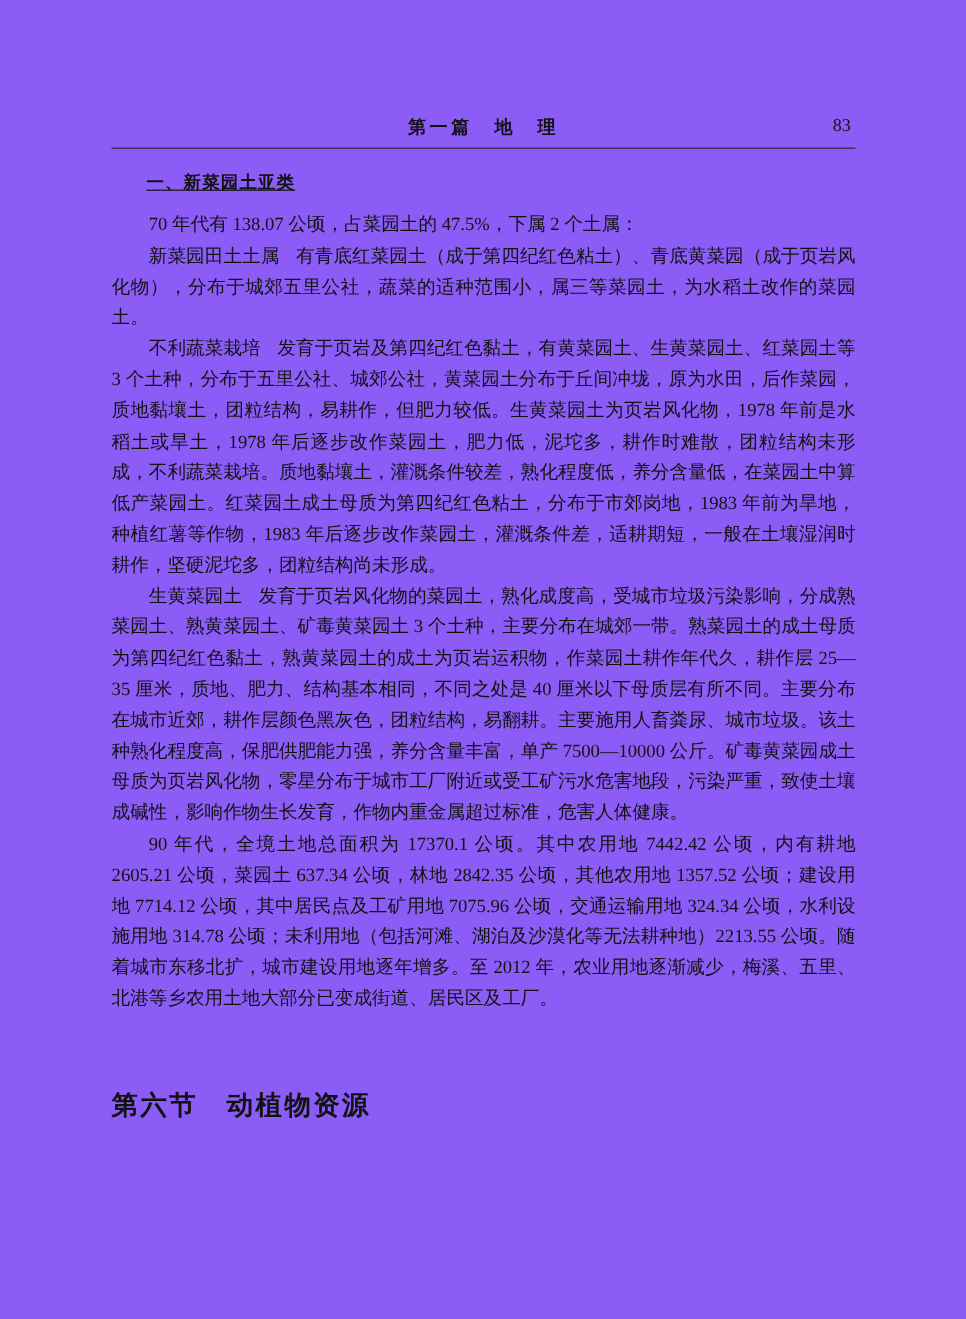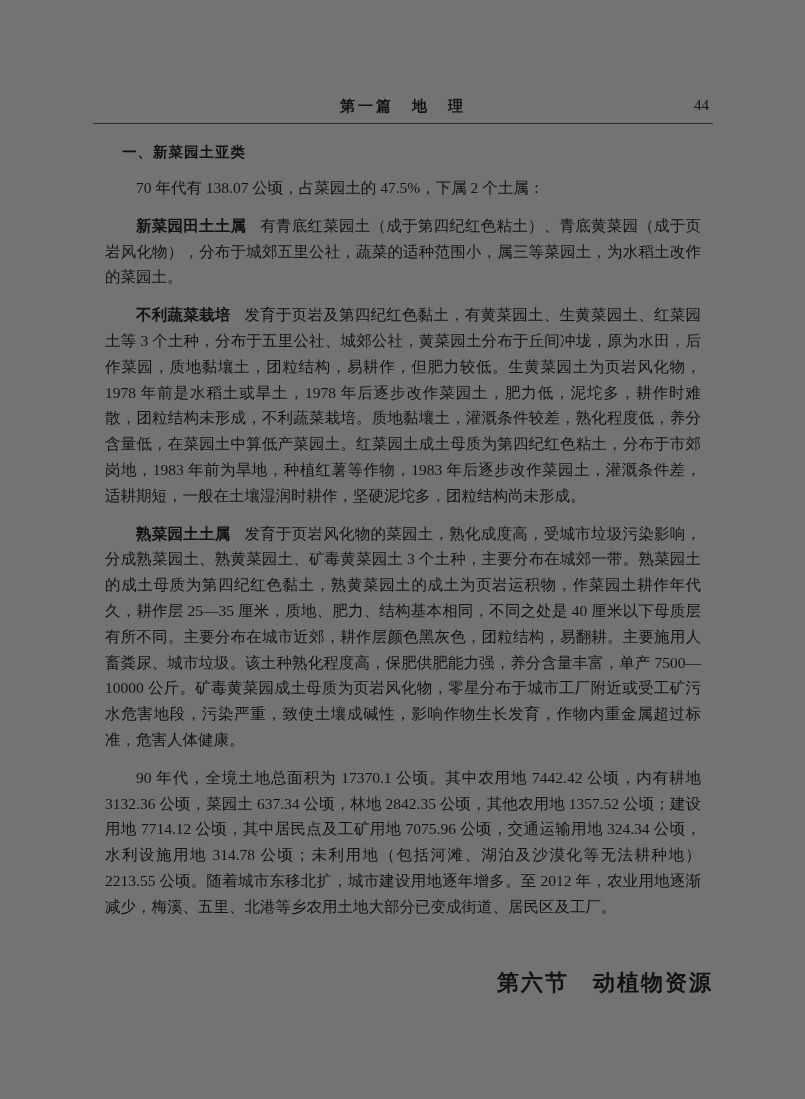--- a/index.html
+++ b/index.html
@@ -11,21 +11,21 @@
     width: 805px;
     height: 1099px;
     font-family: "Liberation Serif", "DejaVu Serif", serif;
     color: #121212;
   }
   .page {
     position: relative;
     width: 805px;
     height: 1099px;
     box-sizing: border-box;
-    background: #737373;
+    background: #8b5cf6;
     padding: 97px 92px 40px 93px;
     overflow: hidden;
   }
   .page-header {
     position: relative;
     text-align: center;
     padding-bottom: 7px;
     border-bottom: 1.2px solid #2a2a2a;
   }
   .page-header .book-part {
@@ -38,57 +38,58 @@
     right: 4px;
     top: 0;
     font-size: 15px;
     font-weight: normal;
     letter-spacing: 0;
   }
   .content {
     margin-top: 16px;
   }
   .content p.para {
-    margin: 12px;
+    margin: 0;
     font-size: 15.5px;
     line-height: 25.8px;
     text-align: justify;
     text-indent: 2em;
   }
   .content p.para b.lead {
-    font-weight: bold;
+    font-weight: normal;
     margin-right: 0.9em;
   }
   .content h3.heading {
     font-size: 14.5px;
     font-weight: bold;
     margin: 19px 0 13px 0;
     text-indent: 2em;
     letter-spacing: 1px;
+    text-decoration: underline;
   }
   .content h2.section_title {
     font-family: "Liberation Sans", "DejaVu Sans", sans-serif;
     font-size: 22px;
     font-weight: bold;
-    text-align: right;
+    text-align: left;
     text-indent: 0;
     letter-spacing: 2px;
-    margin: 48px 0 30px 0;
+    margin: 60px 0 30px 0;
   }
 </style>
 </head>
 <body>
 
 <div class="page">
   <div class="page-header">
     <span class="book-part">第一篇　地　理</span>
-    <span class="page-number">44</span>
+    <span class="page-number">83</span>
   </div>
   <div class="content">
       <h3 class="heading">一、新菜园土亚类</h3>
       <p class="para">70 年代有 138.07 公顷，占菜园土的 47.5%，下属 2 个土属：</p>
       <p class="para"><b class="lead">新菜园田土土属</b>有青底红菜园土（成于第四纪红色粘土）、青底黄菜园（成于页岩风化物），分布于城郊五里公社，蔬菜的适种范围小，属三等菜园土，为水稻土改作的菜园土。</p>
       <p class="para"><b class="lead">不利蔬菜栽培</b>发育于页岩及第四纪红色黏土，有黄菜园土、生黄菜园土、红菜园土等 3 个土种，分布于五里公社、城郊公社，黄菜园土分布于丘间冲垅，原为水田，后作菜园，质地黏壤土，团粒结构，易耕作，但肥力较低。生黄菜园土为页岩风化物，1978 年前是水稻土或旱土，1978 年后逐步改作菜园土，肥力低，泥坨多，耕作时难散，团粒结构未形成，不利蔬菜栽培。质地黏壤土，灌溉条件较差，熟化程度低，养分含量低，在菜园土中算低产菜园土。红菜园土成土母质为第四纪红色粘土，分布于市郊岗地，1983 年前为旱地，种植红薯等作物，1983 年后逐步改作菜园土，灌溉条件差，适耕期短，一般在土壤湿润时耕作，坚硬泥坨多，团粒结构尚未形成。</p>
-      <p class="para"><b class="lead">熟菜园土土属</b>发育于页岩风化物的菜园土，熟化成度高，受城市垃圾污染影响，分成熟菜园土、熟黄菜园土、矿毒黄菜园土 3 个土种，主要分布在城郊一带。熟菜园土的成土母质为第四纪红色黏土，熟黄菜园土的成土为页岩运积物，作菜园土耕作年代久，耕作层 25—35 厘米，质地、肥力、结构基本相同，不同之处是 40 厘米以下母质层有所不同。主要分布在城市近郊，耕作层颜色黑灰色，团粒结构，易翻耕。主要施用人畜粪尿、城市垃圾。该土种熟化程度高，保肥供肥能力强，养分含量丰富，单产 7500—10000 公斤。矿毒黄菜园成土母质为页岩风化物，零星分布于城市工厂附近或受工矿污水危害地段，污染严重，致使土壤成碱性，影响作物生长发育，作物内重金属超过标准，危害人体健康。</p>
-      <p class="para">90 年代，全境土地总面积为 17370.1 公顷。其中农用地 7442.42 公顷，内有耕地 3132.36 公顷，菜园土 637.34 公顷，林地 2842.35 公顷，其他农用地 1357.52 公顷；建设用地 7714.12 公顷，其中居民点及工矿用地 7075.96 公顷，交通运输用地 324.34 公顷，水利设施用地 314.78 公顷；未利用地（包括河滩、湖泊及沙漠化等无法耕种地）2213.55 公顷。随着城市东移北扩，城市建设用地逐年增多。至 2012 年，农业用地逐渐减少，梅溪、五里、北港等乡农用土地大部分已变成街道、居民区及工厂。</p>
+      <p class="para"><b class="lead">生黄菜园土</b>发育于页岩风化物的菜园土，熟化成度高，受城市垃圾污染影响，分成熟菜园土、熟黄菜园土、矿毒黄菜园土 3 个土种，主要分布在城郊一带。熟菜园土的成土母质为第四纪红色黏土，熟黄菜园土的成土为页岩运积物，作菜园土耕作年代久，耕作层 25—35 厘米，质地、肥力、结构基本相同，不同之处是 40 厘米以下母质层有所不同。主要分布在城市近郊，耕作层颜色黑灰色，团粒结构，易翻耕。主要施用人畜粪尿、城市垃圾。该土种熟化程度高，保肥供肥能力强，养分含量丰富，单产 7500—10000 公斤。矿毒黄菜园成土母质为页岩风化物，零星分布于城市工厂附近或受工矿污水危害地段，污染严重，致使土壤成碱性，影响作物生长发育，作物内重金属超过标准，危害人体健康。</p>
+      <p class="para">90 年代，全境土地总面积为 17370.1 公顷。其中农用地 7442.42 公顷，内有耕地 2605.21 公顷，菜园土 637.34 公顷，林地 2842.35 公顷，其他农用地 1357.52 公顷；建设用地 7714.12 公顷，其中居民点及工矿用地 7075.96 公顷，交通运输用地 324.34 公顷，水利设施用地 314.78 公顷；未利用地（包括河滩、湖泊及沙漠化等无法耕种地）2213.55 公顷。随着城市东移北扩，城市建设用地逐年增多。至 2012 年，农业用地逐渐减少，梅溪、五里、北港等乡农用土地大部分已变成街道、居民区及工厂。</p>
       <h2 class="section_title">第六节　动植物资源</h2>
     </div>
 </div>
 
 </body></html>

